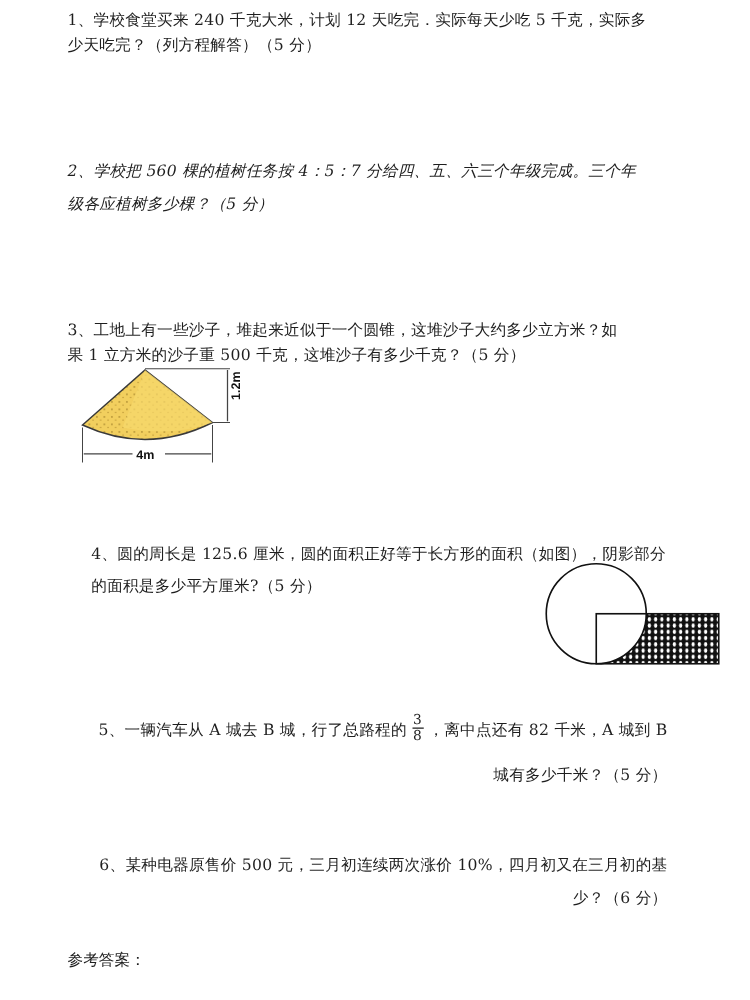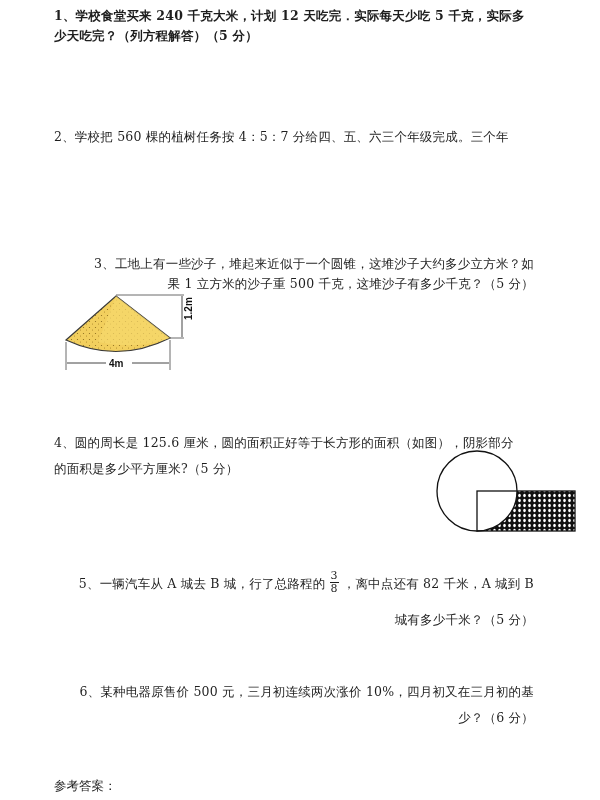--- a/index.html
+++ b/index.html
@@ -1,44 +1,45 @@
 <!DOCTYPE html>
 <html><head>
 <meta charset="utf-8">
 <style>
   html, body { margin:0; padding:0; background:#ffffff; }
   body { width:600px; height:800px; position:relative; overflow:hidden;
          font-family:"DejaVu Serif","Liberation Serif",serif; color:#1e1e1e; }
   .q { position:absolute; left:54px; width:480px; font-size:12.5px; line-height:22px; letter-spacing:0.2px; }
   .line { display:block; white-space:nowrap; }
-  #q1 { top:6px; line-height:20px;font-weight:bold; }
-  #q2 { top:124px; line-height:26px; }
-  #q3 { top:254px; line-height:20px;text-align:right; }
-  #q4 { top:430px; line-height:26px; }
+  #q1 { top:6px; line-height:20px; }
+  #q2 { top:124px; line-height:26px;font-style:italic; }
+  #q3 { top:254px; line-height:20px; }
+  #q4 { top:430px; line-height:26px;margin-left:19px; }
   #q5 { top:566px; line-height:36px;text-align:right; }
   #q6 { top:679px; line-height:26px;text-align:right; }
   .frac { display:inline-flex; flex-direction:column; align-items:center; vertical-align:middle;
           font-size:11px; line-height:12px; margin:0 4px; position:relative; top:-2px; }
   .frac .num { padding:0 1px; }
   .frac .bar { width:9px; height:0; border-top:1px solid #1e1e1e; }
-  #answer-label { position:absolute; left:54px; top:760px; font-size:12.5px;margin-top:18px; }
+  #answer-label { position:absolute; left:54px; top:760px; font-size:12.5px; }
   #cone-fig { position:absolute; left:58px; top:290px; width:140px; height:90px; }
   #circle-fig { position:absolute; left:432px; top:448px; width:170px; height:100px; }
   .lbl { font-family:"Liberation Sans","DejaVu Sans",sans-serif; font-weight:bold; font-size:10px; fill:#111; }
 </style>
 </head>
 <body>
 
 <div id="q1" class="q">
   <span class="line">1、学校食堂买来 240 千克大米，计划 12 天吃完．实际每天少吃 5 千克，实际多</span>
   <span class="line">少天吃完？（列方程解答）（5 分）</span>
 </div>
 
 <div id="q2" class="q">
   <span class="line">2、学校把 560 棵的植树任务按 4：5：7 分给四、五、六三个年级完成。三个年</span>
+  <span class="line">级各应植树多少棵？（5 分）</span>
 </div>
 
 <div id="q3" class="q">
   <span class="line">3、工地上有一些沙子，堆起来近似于一个圆锥，这堆沙子大约多少立方米？如</span>
   <span class="line">果 1 立方米的沙子重 500 千克，这堆沙子有多少千克？（5 分）</span>
 </div>
 
 <svg id="cone-fig" viewBox="0 0 140 90">
   <defs>
     <pattern id="sand" width="6" height="6" patternUnits="userSpaceOnUse">

